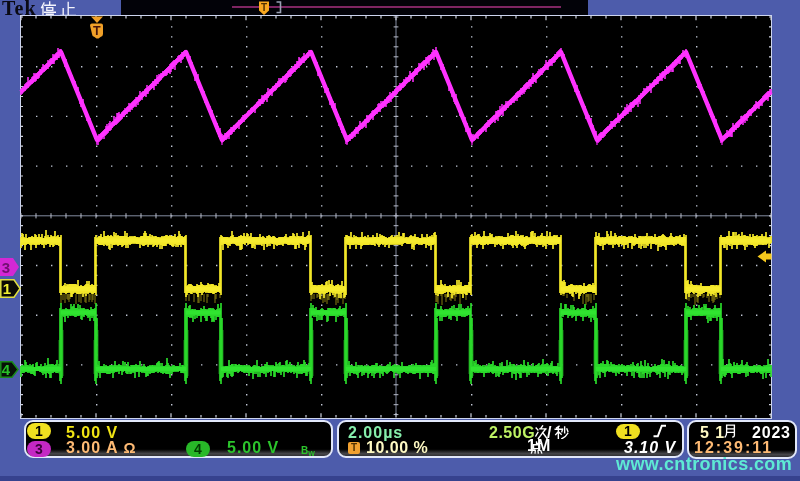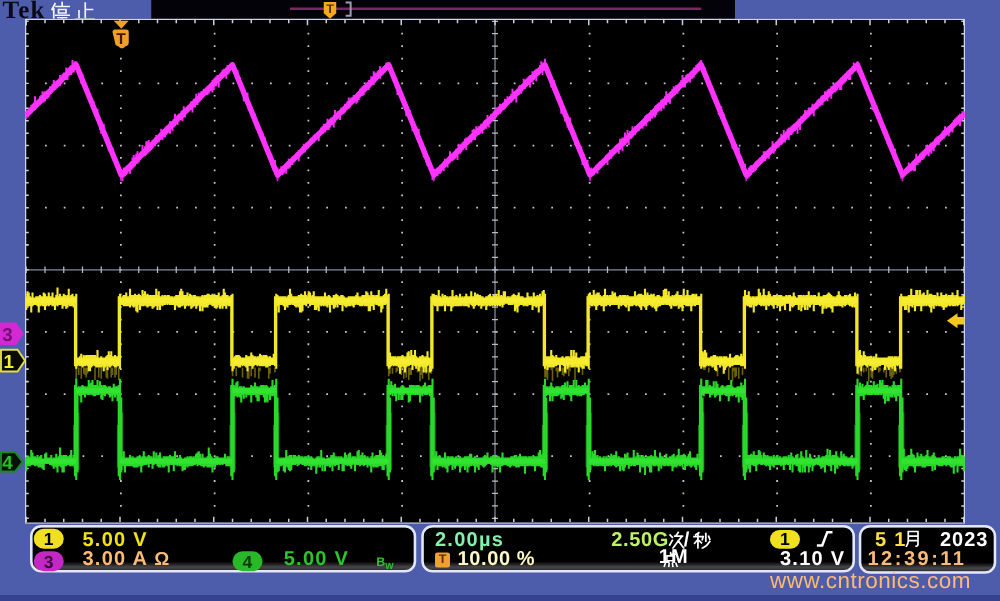--- a/index.html
+++ b/index.html
@@ -75,23 +75,23 @@
   <div class="ell" style="left:616px;top:424px;background:#f0e020;height:15px;line-height:15.5px;">1</div>
   <svg class="abs" style="left:652px;top:424px" width="18" height="14">
     <path d="M1.5,12.3 H5.8 L9.8,1.7 H14" stroke="#fff" stroke-width="2" fill="none"></path>
   </svg>
   <div class="abs" style="left:348px;top:442px;width:12px;height:12px;background:#f0a030;border-radius:2px;text-align:center;font-weight:bold;font-size:10px;line-height:12px;color:#503000">T</div>
   <div class="t" style="left:366px;top:438.5px;color:#fef9c3;letter-spacing:0.5px">10.00 %</div>
   <div class="t" style="left:489px;top:437px;color:#fff;margin-left:38px;">1M</div>
   <svg width="17" height="13" viewBox="0 0 16 16" style="position:absolute;left:528px;top:441px">
     <path d="M8,1.2 V4.6 M8.4,3 H12.8 M4.4,4.6 H11.8 V9.4 H4.4 Z M2.8,11.8 L1.8,14.8 M6.6,12 L6.2,14.8 M9.8,12 L10.2,14.8 M13.2,11.8 L14.4,14.8" stroke="#fff" stroke-width="1.6" fill="none" stroke-linecap="square"></path>
   </svg>
-  <div class="t" style="left:624px;top:438.5px;color:#fff;">3.10 V</div>
+  <div class="t" style="left:624px;top:438.5px;color:#fff;font-style:italic;">3.10 V</div>
 
   <div class="box" style="left:687px;width:110px;height:39px;"></div>
-  <div class="t" style="left:700px;top:423.5px;color:#fde047;">5 1</div>
+  <div class="t" style="left:700px;top:423.5px;color:#fef9c3;">5 1</div>
   <svg width="14" height="13.5" viewBox="0 0 14 16" style="position:absolute;left:723px;top:424px">
     <path d="M3,1.4 H12.2 V13.2 Q12.2,15.2 10.4,15.4 M3,1.4 V10 Q3,13.6 1.2,15.4 M3.2,5.8 H12 M3.2,10 H12" stroke="#fff" stroke-width="1.6" fill="none" stroke-linecap="square"></path>
   </svg>
   <div class="t" style="left:752px;top:423.5px;color:#fff;letter-spacing:0.8px">2023</div>
   <div class="t" style="left:694px;top:438.5px;color:#fdba74;letter-spacing:2px">12:39:11</div>
 
-  <div class="abs" style="left:616px;top:454px;color:#fdba74;font-size:18px;font-weight:normal;letter-spacing:0.4px;">www.cntronics.com</div>
+  <div class="abs" style="left:616px;top:454px;color:#5eead4;font-size:18px;font-weight:bold;letter-spacing:0.4px;">www.cntronics.com</div>
   <div class="abs" style="left:0;top:476px;width:800px;height:5px;background:#36428e"></div>
 </body></html>

